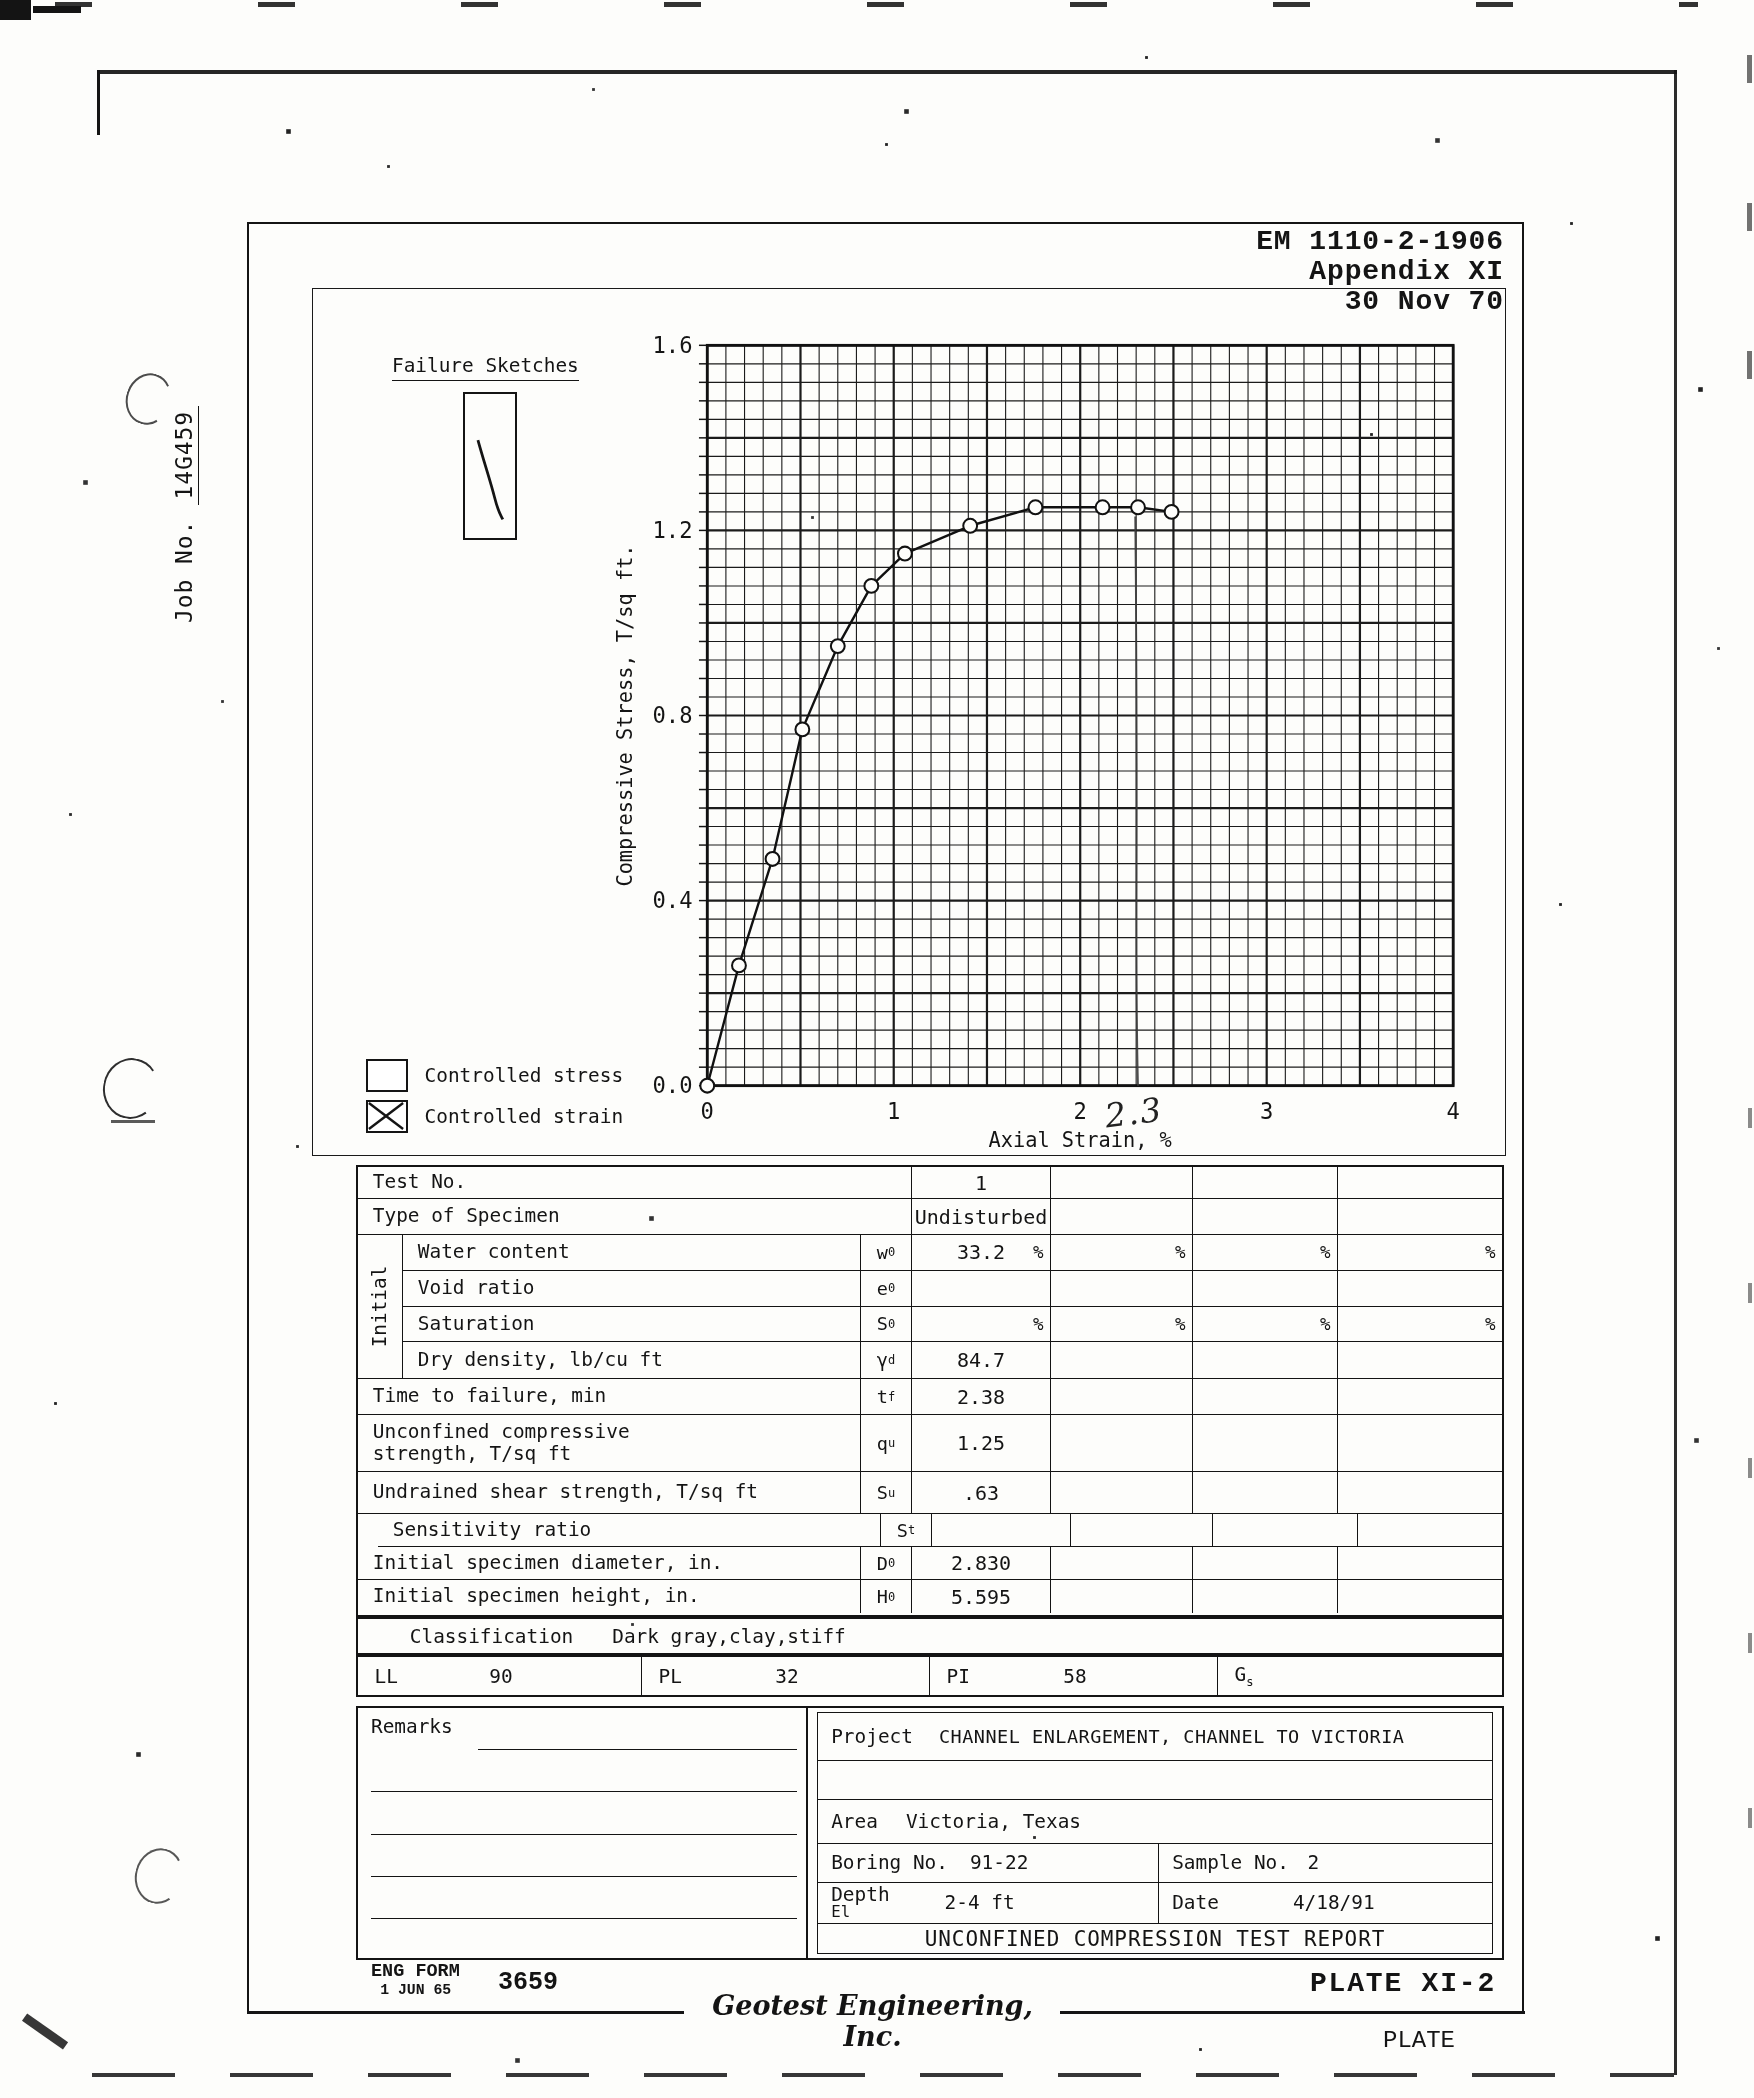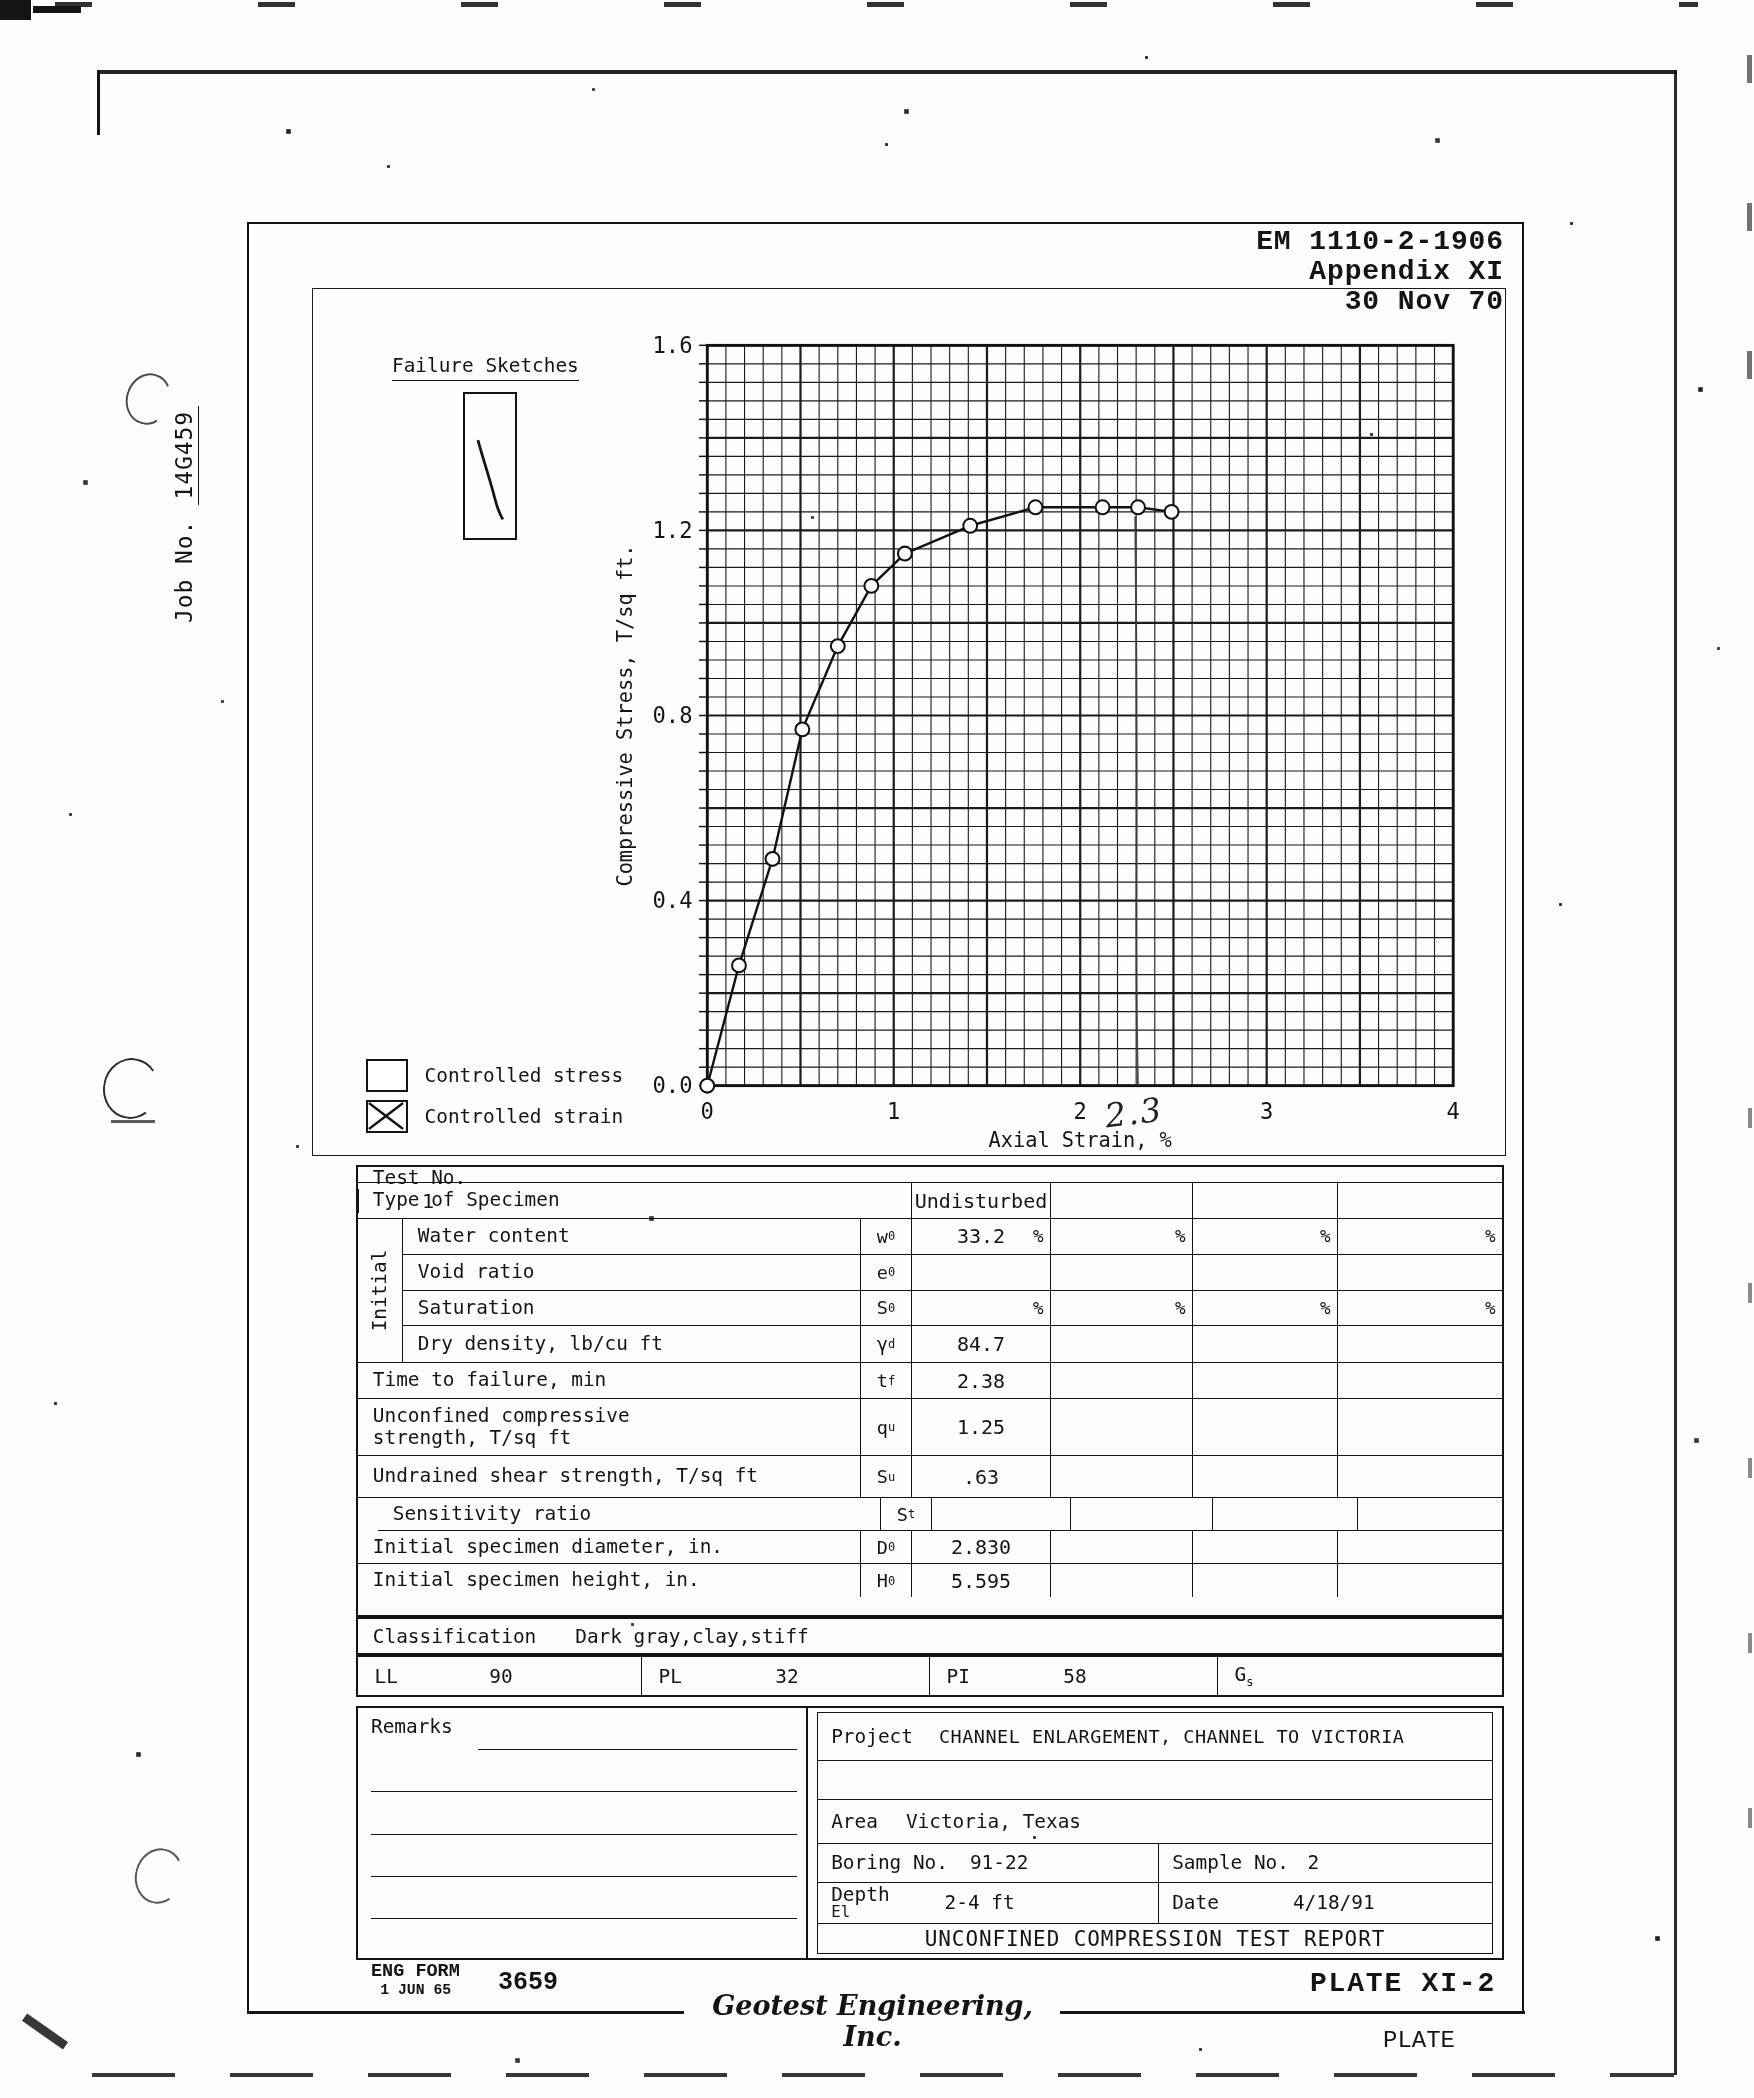--- a/index.html
+++ b/index.html
@@ -265,21 +265,21 @@
           <line x1="38" y1="1" x2="1" y2="29" stroke="#141414" stroke-width="2.6"></line>
         </svg>
       </div>
       <div class="legend-label">Controlled strain</div>
     </div>
   </div>
 
   <div id="annot-23" class="abs">2.3</div>
 
   <div id="test-table" class="abs section" style="left:356px;top:1165px;width:1148px;height:452px;">
-      <div class="trow" style="height: 16px; flex-direction: column;">
+      <div class="trow" style="height: 32px;">
         <div class="cell lab" style="width: 553px;">Test No.</div>
         <div class="cell val vline" style="width: 139px; justify-content: center;">
           <span>1</span>
         </div>
         <div class="cell val vline" style="width: 142px;"></div>
         <div class="cell val vline" style="width: 145px;"></div>
         <div class="cell val vline" style="flex: 1 1 0%;"></div>
       </div>
       <div class="trow" style="height: 36px;">
         <div class="cell lab" style="width: 553px;">Type of Specimen</div>
@@ -432,21 +432,21 @@
         </div>
         <div class="cell val vline" style="width: 139px; justify-content: center;">
           <span>5.595</span>
         </div>
         <div class="cell val vline" style="width: 142px;"></div>
         <div class="cell val vline" style="width: 145px;"></div>
         <div class="cell val vline" style="flex: 1 1 0%;"></div>
       </div>
     </div>
 
-  <div class="abs section" style="left:356px;top:1617px;width:1148px;height:38px;display:flex;align-items:center;">
+  <div class="abs section" style="left:356px;top:1617px;width:1148px;height:38px;display:flex;align-items:center;padding-left:37px;">
     <span class="kv-label" style="padding-left:14.8px;">Classification</span>
     <span class="kv-value" style="margin-left:39px;">Dark gray,clay,stiff</span>
   </div>
 
   <div id="atterberg" class="abs section" style="left:356px;top:1655px;width:1148px;height:42px;display:flex;">
       <div class="cell" style="width: 284px; border-right: 1.8px solid rgb(20, 20, 20);">
         <span class="kv-label" style="padding-left: 16.6px;">LL</span>
         <span class="kv-value" style="flex: 1 1 0%; text-align: center; padding-right: 37px;">90</span>
       </div>
       <div class="cell" style="width: 288px; border-right: 1.8px solid rgb(20, 20, 20);">

